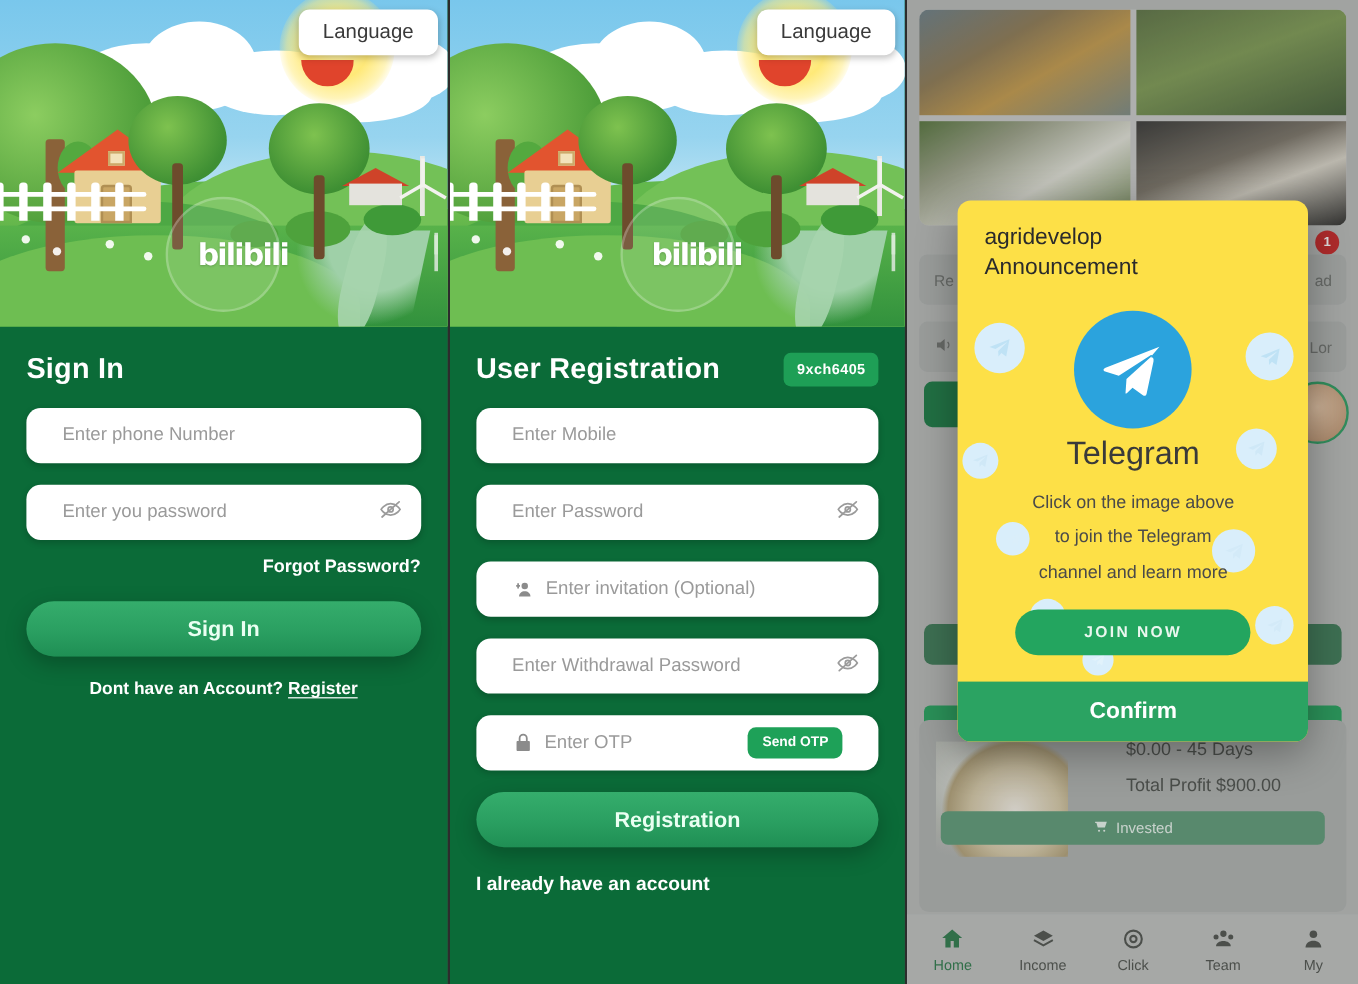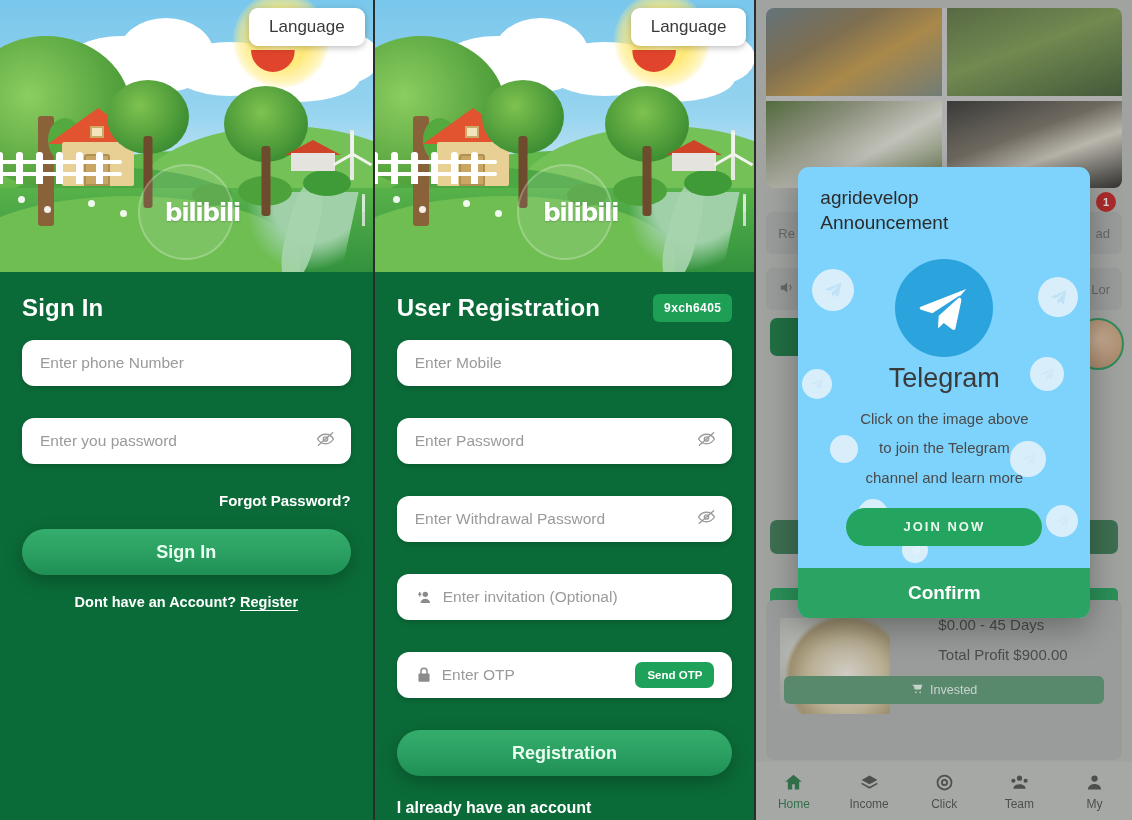--- a/index.html
+++ b/index.html
@@ -95,21 +95,21 @@
 
   
   .form{position:relative;padding:0 22px;color:#fff;}
   .form-title{font-size:24px;font-weight:700;margin:22px 0 18px 0;letter-spacing:.2px;}
   .title-row{display:flex;align-items:center;justify-content:space-between;margin:22px 0 18px 0;}
   .title-row .form-title{margin:0;}
   .captcha{background:#1e9f56;color:#fff;font-size:12px;font-weight:600;
      padding:7px 11px;border-radius:6px;letter-spacing:.4px;}
 
   .field{position:relative;display:flex;align-items:center;background:#fff;border-radius:12px;
-     height:46px;margin-bottom:32px;padding:0 18px;box-shadow:0 2px 5px rgba(0,0,0,.18);}
+     height:46px;margin-bottom:18px;padding:0 30px;box-shadow:0 2px 5px rgba(0,0,0,.18);}
   .field .ph{color:#9a9a9a;font-size:15.5px;flex:1;}
   .field .lead{margin-right:9px;display:flex;align-items:center;color:#8b8b8b;}
   .eye{position:absolute;right:16px;top:50%;transform:translateY(-50%);color:#9b9b9b;}
   .sendotp{background:#1ea158;color:#fff;font-size:11.5px;font-weight:600;
      padding:7px 12px;border-radius:7px;margin-left:auto;}
 
   .forgot{text-align:right;font-size:15px;font-weight:600;margin:-4px 0 20px 0;}
   .cta{height:46px;border-radius:24px;display:flex;align-items:center;justify-content:center;
      color:#eafff2;font-size:18px;font-weight:700;
      background:linear-gradient(180deg,#35ad6c 0%,#2a9f61 55%,#1f8f54 100%);
@@ -149,21 +149,21 @@
      border-radius:6px;display:flex;align-items:center;justify-content:center;color:#e7f3ec;font-size:12.5px;}
 
   .tabbar{position:absolute;left:0;right:0;bottom:0;height:58px;background:#bdc0be;
      display:flex;align-items:center;}
   .tab{flex:1;display:flex;flex-direction:column;align-items:center;gap:3px;color:#50544f;font-size:12px;}
   .tab.active{color:#2f7a4c;}
   .tab .ic{width:22px;height:22px;display:flex;align-items:center;justify-content:center;}
 
   
   .scrim{position:absolute;inset:0;background:rgba(60,60,60,.18);}
-  .modal{position:absolute;left:42px;top:167px;width:292px;background:#7dd3fc;border-radius:11px;
+  .modal{position:absolute;left:42px;top:167px;width:292px;background:#fde047;border-radius:11px;
      overflow:hidden;box-shadow:0 10px 34px rgba(0,0,0,.32);}
   .modal-title{padding:18px 22px 2px 22px;font-size:19px;color:#2b2b2b;line-height:1.32;}
   .modal-body{position:relative;padding:6px 18px 18px 18px;text-align:center;overflow:hidden;}
   .tg-deco{position:absolute;inset:0;pointer-events:none;}
   .tg-s{position:absolute;border-radius:50%;background:#d9eefb;display:flex;align-items:center;justify-content:center;}
   .tg-main{position:relative;width:98px;height:98px;border-radius:50%;background:#2ba3dd;
      margin:16px auto 6px auto;display:flex;align-items:center;justify-content:center;z-index:2;}
   .tg-name{position:relative;z-index:2;font-size:27px;color:#3a3a3a;margin:4px 0 10px 0;}
   .tg-desc{position:relative;z-index:2;font-size:15px;color:#4a4a4a;line-height:1.95;}
   .joinbtn{position:relative;z-index:2;margin:16px auto 4px auto;width:196px;height:38px;border-radius:19px;
@@ -390,40 +390,40 @@
         <span class="eye">
           <svg width="19" height="19" viewBox="0 0 24 24" fill="none" stroke="currentColor" stroke-width="1.8" stroke-linecap="round">
             <path d="M2 12s3.6-6 10-6 10 6 10 6-3.6 6-10 6S2 12 2 12z"></path>
             <circle cx="12" cy="12" r="2.7"></circle>
               <path d="M3 20L21 4"></path>
           </svg>
         </span>
       </div>
 
       <div class="field">
-        <span class="ph">Enter Withdrawal Password</span>
-        <span class="eye">
-          <svg width="19" height="19" viewBox="0 0 24 24" fill="none" stroke="currentColor" stroke-width="1.8" stroke-linecap="round">
-            <path d="M2 12s3.6-6 10-6 10 6 10 6-3.6 6-10 6S2 12 2 12z"></path>
-            <circle cx="12" cy="12" r="2.7"></circle>
-              <path d="M3 20L21 4"></path>
-          </svg>
-        </span>
-      </div>
-
-      <div class="field">
         <span class="lead">
           <svg width="19" height="19" viewBox="0 0 24 24" fill="currentColor">
             <circle cx="13" cy="8" r="3.4"></circle>
             <path d="M7 19c0-3.3 2.7-5.4 6-5.4s6 2.1 6 5.4z"></path>
             <path d="M4 7h4v1.8H4z"></path>
               <path d="M5.1 5.1h1.8v5.6H5.1z"></path>
           </svg>
         </span>
         <span class="ph">Enter invitation (Optional)</span>
+      </div>
+
+      <div class="field">
+        <span class="ph">Enter Withdrawal Password</span>
+        <span class="eye">
+          <svg width="19" height="19" viewBox="0 0 24 24" fill="none" stroke="currentColor" stroke-width="1.8" stroke-linecap="round">
+            <path d="M2 12s3.6-6 10-6 10 6 10 6-3.6 6-10 6S2 12 2 12z"></path>
+            <circle cx="12" cy="12" r="2.7"></circle>
+              <path d="M3 20L21 4"></path>
+          </svg>
+        </span>
       </div>
 
       <div class="field">
         <span class="lead">
           <svg width="18" height="18" viewBox="0 0 24 24" fill="currentColor">
             <path d="M7 10V7a5 5 0 0110 0v3h1.4a1 1 0 011 1v9a1 1 0 01-1 1H5.6a1 1 0 01-1-1v-9a1 1 0 011-1zm2 0h6V7a3 3 0 10-6 0z"></path>
           </svg>
         </span>
         <span class="ph">Enter OTP</span>
         <span class="sendotp">Send OTP</span>

